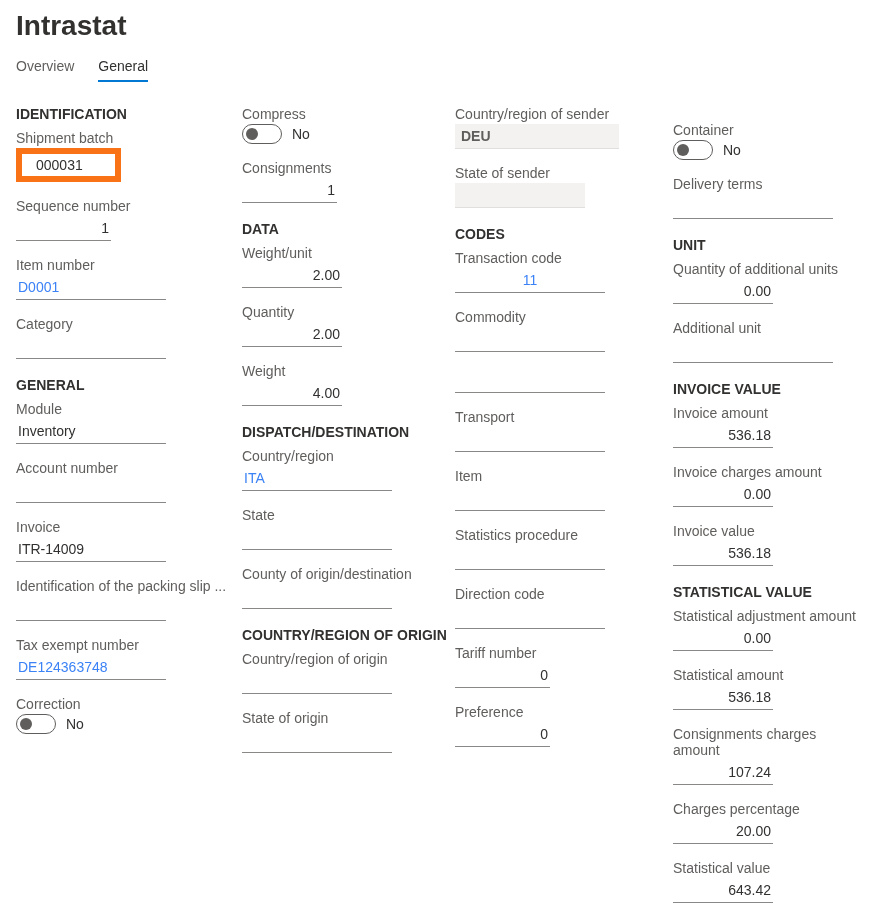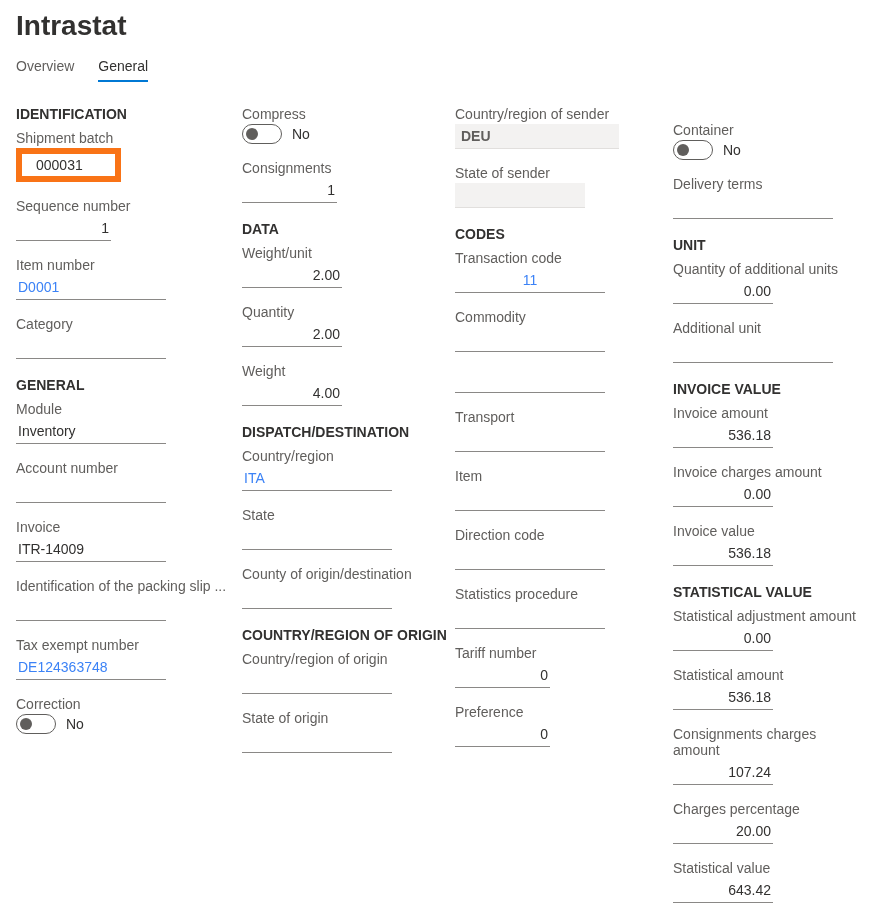--- a/index.html
+++ b/index.html
@@ -255,25 +255,25 @@
     </div>
     <div class="field">
       <span class="field-label">Transport</span>
       <input class="field-input" style="width: 150px;" value="">
     </div>
     <div class="field">
       <span class="field-label">Item</span>
       <input class="field-input" style="width: 150px;" value="">
     </div>
     <div class="field">
+      <span class="field-label">Statistics procedure</span>
+      <input class="field-input" style="width: 150px;" value="">
+    </div>
+    <div class="field">
       <span class="field-label">Direction code</span>
-      <input class="field-input" style="width: 150px;" value="">
-    </div>
-    <div class="field">
-      <span class="field-label">Statistics procedure</span>
       <input class="field-input" style="width: 150px;" value="">
     </div>
     <div class="field">
       <span class="field-label">Tariff number</span>
       <input class="field-input num" style="width: 95px;" value="0">
     </div>
     <div class="field">
       <span class="field-label">Preference</span>
       <input class="field-input num" style="width: 95px;" value="0">
     </div>

